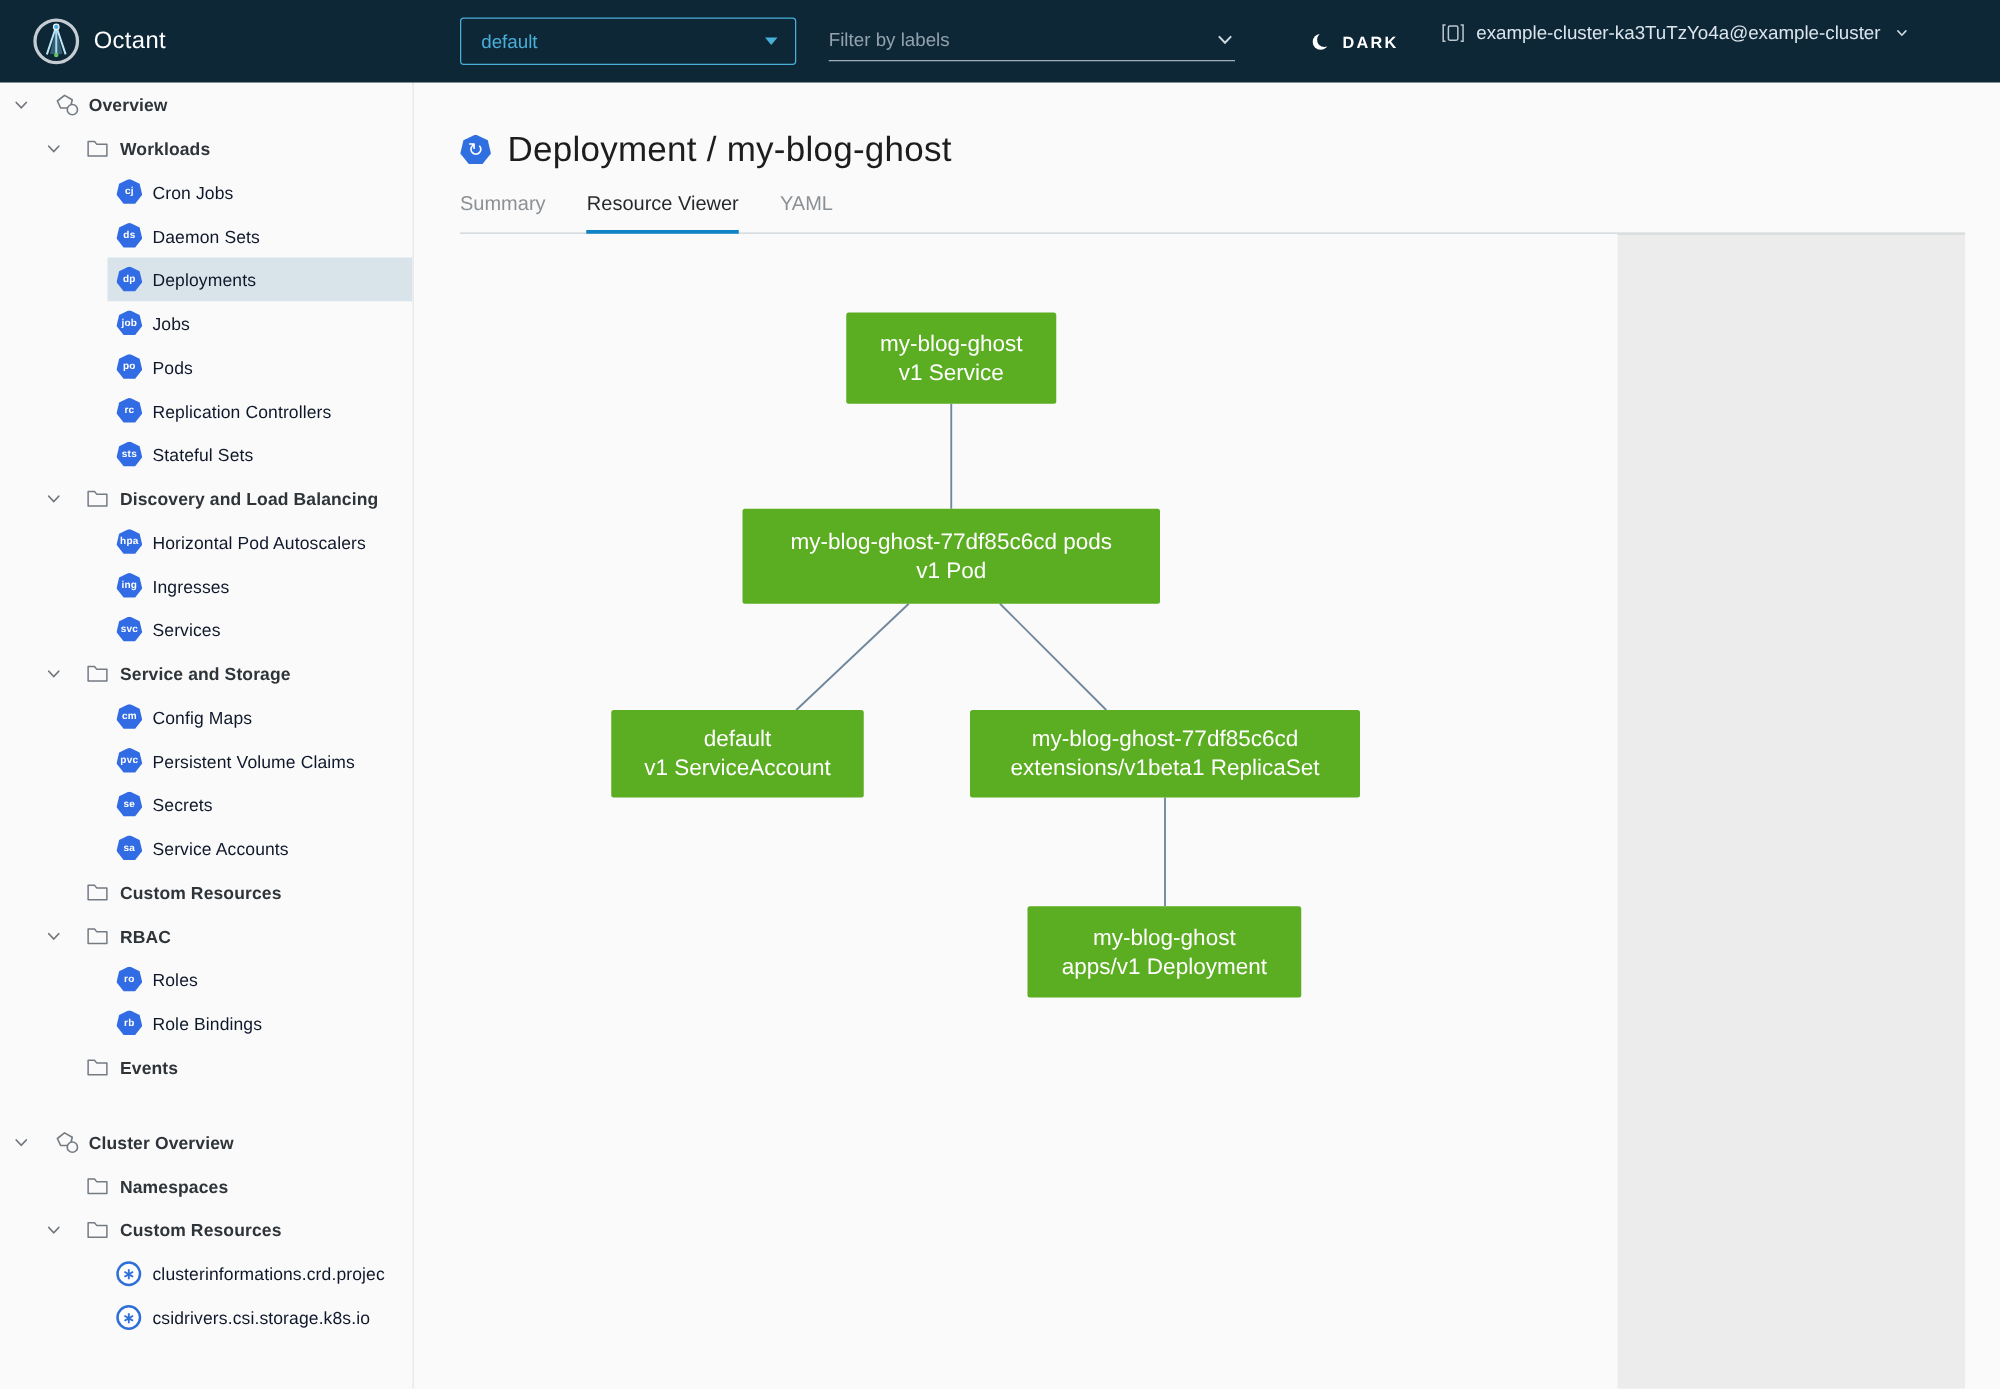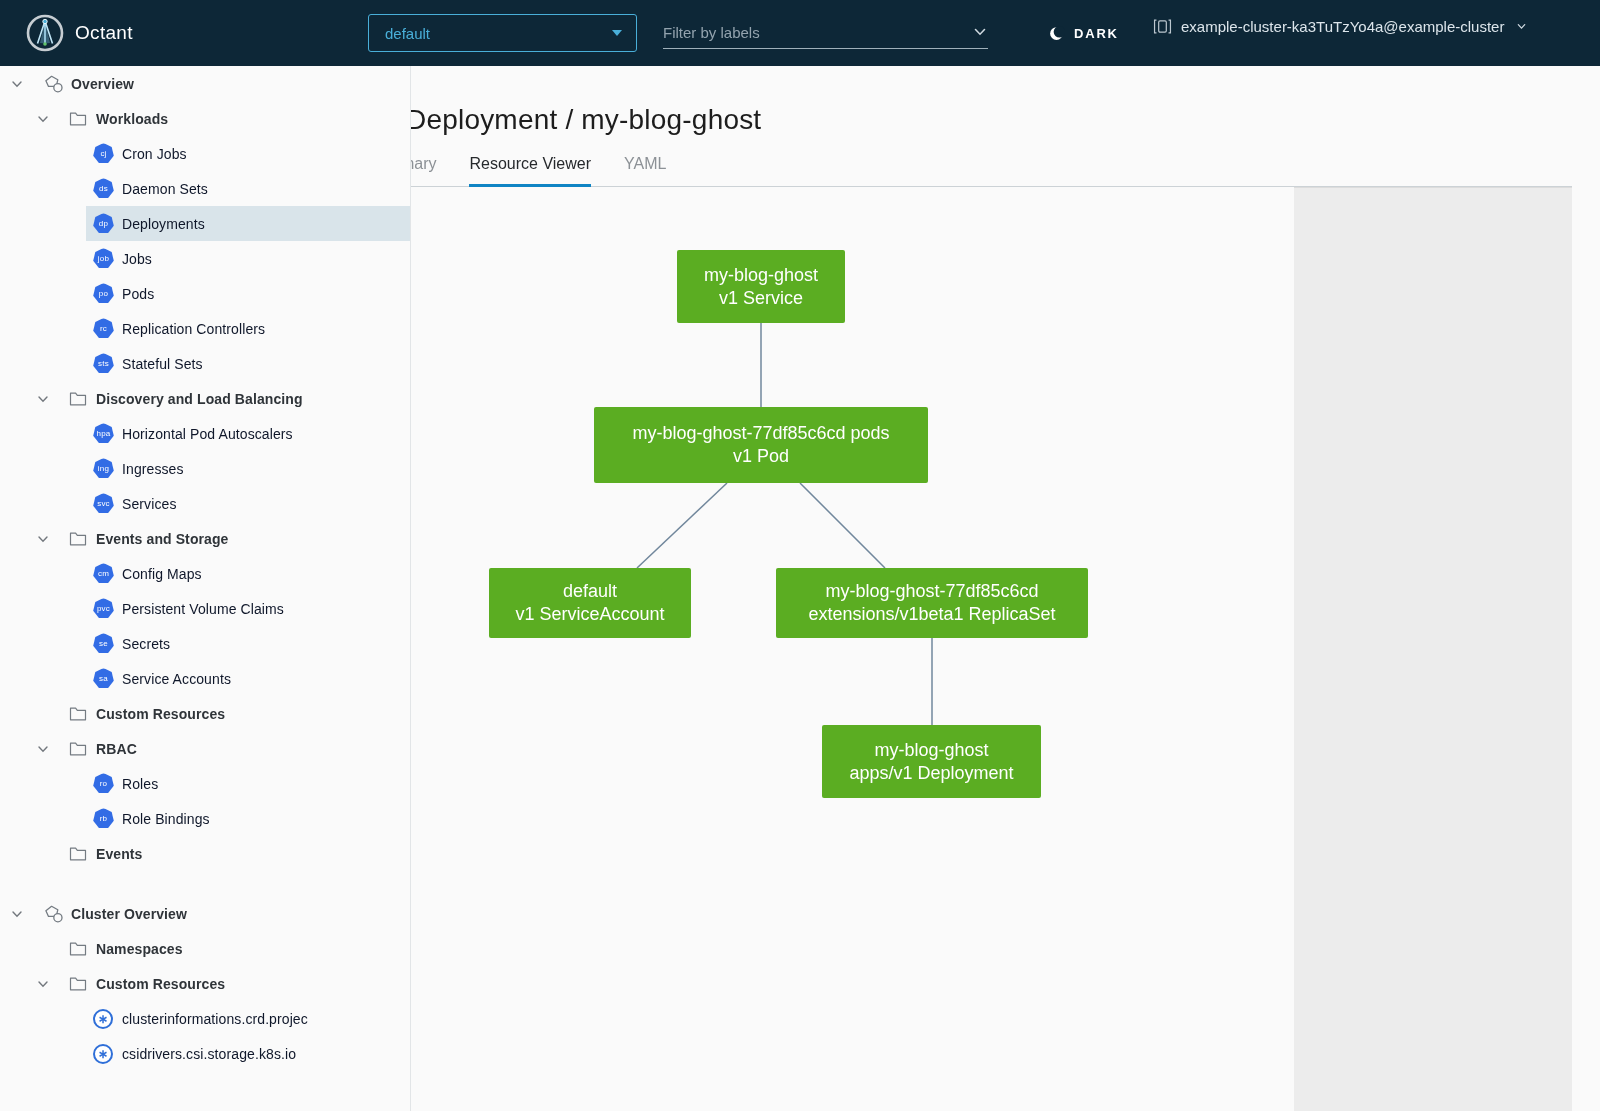--- a/index.html
+++ b/index.html
@@ -16,34 +16,34 @@
     box-sizing:border-box;color:#49afd9;font-size:15px;display:flex;align-items:center;padding:0 14px 0 16px;cursor:pointer;}
   .ns-caret{margin-left:auto;width:0;height:0;border-left:5px solid transparent;border-right:5px solid transparent;border-top:6px solid #49afd9;}
   .filter{position:absolute;left:663px;top:16px;width:325px;height:32px;border-bottom:1px solid #9fb0ba;display:flex;align-items:center;}
   .filter input{flex:1;background:transparent;border:none;outline:none;color:#c6d2da;font-size:15px;font-family:"Liberation Sans",sans-serif;padding:0;}
   .filter input::placeholder{color:#93a3ae;}
   .theme-toggle{position:absolute;left:1048px;top:0;height:66px;display:flex;align-items:center;gap:9px;color:#ffffff;
     font-size:13px;font-weight:700;letter-spacing:1.8px;cursor:pointer;}
   .context{position:absolute;left:1153px;top:0;height:52px;display:flex;align-items:center;gap:9px;color:#dce5eb;font-size:15px;cursor:pointer;}
   .context .ctx-chev{margin-left:3px;}
   
-  .sidebar{position:absolute;left:0;top:66px;width:411px;bottom:0;background:#fafafa;border-right:1px solid #e2e5e7;
+  .sidebar{position:absolute;left:0;top:66px;width:331px;bottom:0;background:#fafafa;border-right:1px solid #e2e5e7;
     box-sizing:border-box;overflow:hidden;z-index:10;}
   .srow{position:relative;height:35px;cursor:pointer;}
   .srow.gap{margin-top:25px;}
   .srow .chev,.srow .ic,.srow .lbl{position:absolute;top:50%;transform:translateY(-50%);z-index:2;}
   .srow.lvl0 .chev{left:10px;} .srow.lvl0 .ic{left:44px;} .srow.lvl0 .lbl{left:71px;}
   .srow.lvl1 .chev{left:36px;} .srow.lvl1 .ic{left:69px;} .srow.lvl1 .lbl{left:96px;}
   .srow.lvl2 .ic{left:93px;}  .srow.lvl2 .lbl{left:122px;}
   .srow .lbl{font-size:14px;color:#0f172a;white-space:nowrap;letter-spacing:.1px;}
   .srow.bold .lbl{font-weight:700;color:#2f3439;}
   .srow.selected::before{content:'';position:absolute;left:86px;right:0;top:0;bottom:0;background:#d9e4ea;z-index:1;}
   .k8s-ic{width:21px;height:21px;background:#326ce5;display:flex;align-items:center;justify-content:center;
     clip-path:polygon(50% 0%,89% 19%,99% 61%,72% 95%,28% 95%,1% 61%,11% 19%);}
-  .k8s-ic .abbr{color:#fff;font-size:8px;font-weight:400;letter-spacing:.2px;line-height:1;}
+  .k8s-ic .abbr{color:#fff;font-size:8px;font-weight:700;letter-spacing:.2px;line-height:1;}
   .crd-ic{width:20px;height:20px;border:2px solid #2f6fd8;border-radius:50%;box-sizing:border-box;background:#ffffff;
     display:flex;align-items:center;justify-content:center;color:#2f6fd8;font-weight:700;font-size:12px;line-height:1;}
   
   .content{position:absolute;left:341px;top:66px;width:1259px;bottom:0;background:#fafafa;}
   .title-row{position:absolute;left:27px;top:38px;display:flex;align-items:center;gap:13px;z-index:5;}
   .title-ic{width:25px;height:25px;background:#2f6fe0;display:flex;align-items:center;justify-content:center;
     clip-path:polygon(50% 0%,89% 19%,99% 61%,72% 95%,28% 95%,1% 61%,11% 19%);
     color:#fff;font-size:15px;font-family:"DejaVu Sans",sans-serif;}
   .page-title{font-size:28px;font-weight:400;color:#1d1d1d;margin:0;letter-spacing:.2px;}
   .tabs{position:absolute;left:27px;top:89px;display:flex;gap:33px;z-index:5;}
@@ -193,21 +193,21 @@
         </span>
         <span class="lbl">Services</span>
       </div>
       <div class="srow lvl1 bold">
         <svg class="chev" width="14" height="14" viewBox="0 0 14 14">
      <path d="M3 5 L7 9.2 L11 5" fill="none" stroke="#72777d" stroke-width="1.4" stroke-linecap="round"></path>
         </svg>
         <svg class="ic" width="18" height="16" viewBox="0 0 18 16">
      <path d="M1.5 13.8 V2.2 h5.1 l1.7 2.1 h8.2 v9.5 z" fill="none" stroke="#747b82" stroke-width="1.2" stroke-linejoin="round"></path>
         </svg>
-        <span class="lbl">Events and Storage</span>
+        <span class="lbl">Service and Storage</span>
       </div>
       <div class="srow lvl2">
         <span class="ic k8s-ic">
           <span class="abbr">cm</span>
         </span>
         <span class="lbl">Config Maps</span>
       </div>
       <div class="srow lvl2">
         <span class="ic k8s-ic">
           <span class="abbr">pvc</span>

